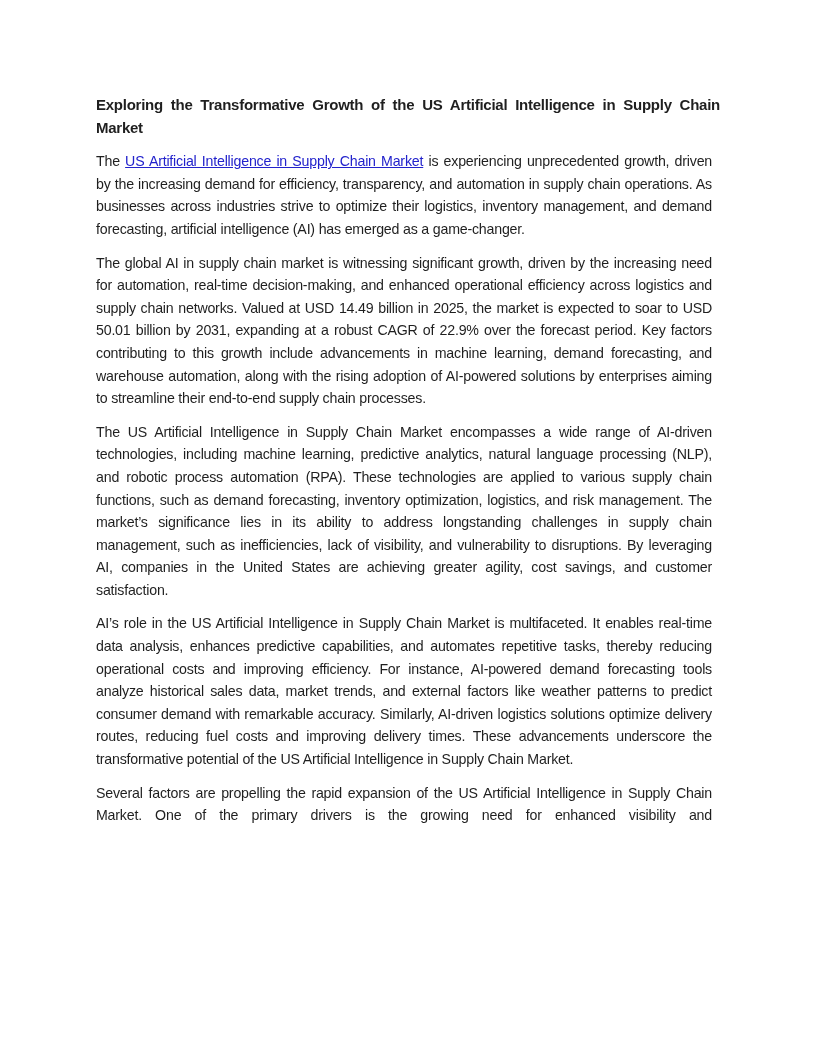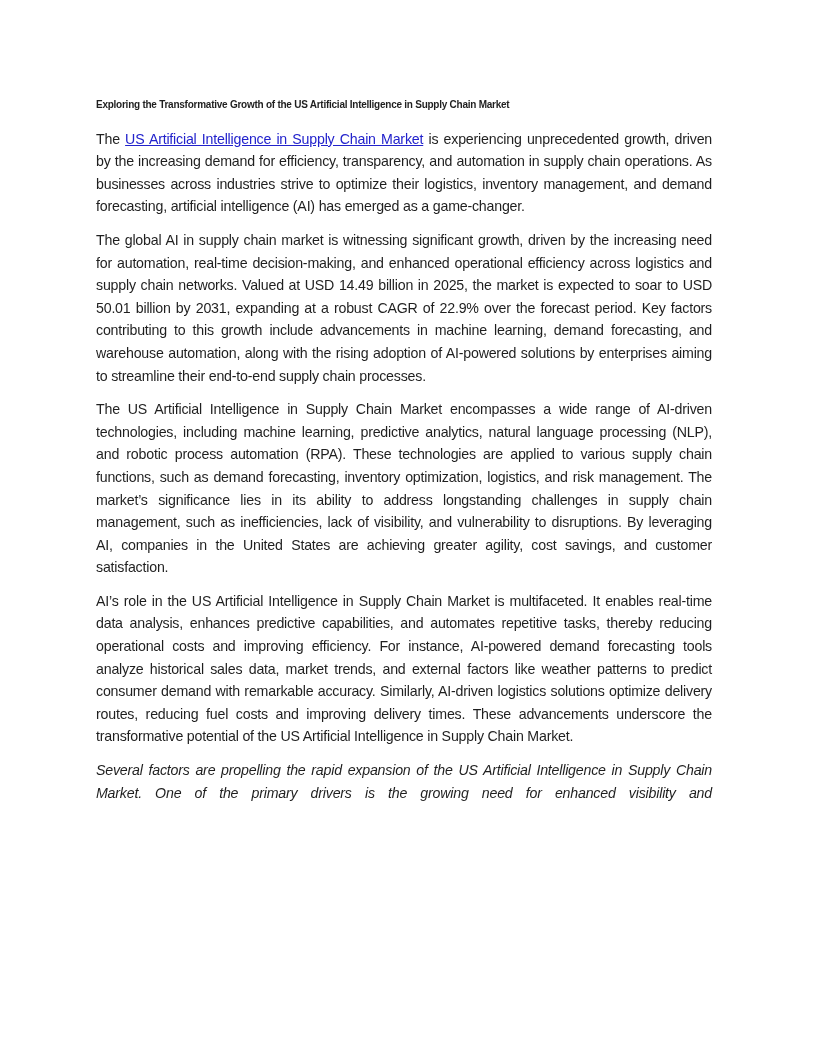--- a/index.html
+++ b/index.html
@@ -6,21 +6,21 @@
   body { width: 816px; height: 1056px; overflow: hidden; position: relative; }
   .page {
     position: absolute; left: 96px; top: 94px; width: 624px;
     font-family: "Liberation Sans", sans-serif;
     color: #1f1f1f;
     font-size: 14.2px;
     line-height: 22.6px;
   }
   .heading {
     font-weight: bold;
-    font-size: 10px;
+    font-size: 15px;
     line-height: 22.6px;
     margin: 0 0 11px 0;
     text-align: justify;
     letter-spacing: -0.25px;
   }
   .para {
     margin: 0 8px 11px 0;
     text-align: justify;
     letter-spacing: -0.2px;
   }
@@ -30,14 +30,14 @@
 <body>
 
 <div class="page">
   <div class="heading">Exploring the Transformative Growth of the US Artificial Intelligence in Supply Chain Market</div>
   <p class="para"><span>The </span><a class="link" href="#">US Artificial Intelligence in Supply Chain Market</a><span> is experiencing unprecedented growth, driven by the increasing demand for efficiency, transparency, and automation in supply chain operations. As businesses across industries strive to optimize their logistics, inventory management, and demand forecasting, artificial intelligence (AI) has emerged as a game-changer.</span></p>
   <p class="para">The global AI in supply chain market is witnessing significant growth, driven by the increasing need for automation, real-time decision-making, and enhanced operational efficiency across logistics and supply chain networks. Valued at USD 14.49 billion in 2025, the market is expected to soar to USD 50.01 billion by 2031, expanding at a robust CAGR of 22.9% over the forecast period. Key factors contributing to this growth include advancements in machine learning, demand forecasting, and warehouse automation, along with the rising adoption of AI-powered solutions by enterprises aiming to streamline their end-to-end supply chain processes.</p>
 
   <p class="para">The US Artificial Intelligence in Supply Chain Market encompasses a wide range of AI-driven technologies, including machine learning, predictive analytics, natural language processing (NLP), and robotic process automation (RPA). These technologies are applied to various supply chain functions, such as demand forecasting, inventory optimization, logistics, and risk management. The market’s significance lies in its ability to address longstanding challenges in supply chain management, such as inefficiencies, lack of visibility, and vulnerability to disruptions. By leveraging AI, companies in the United States are achieving greater agility, cost savings, and customer satisfaction.</p>
   <p class="para">AI’s role in the US Artificial Intelligence in Supply Chain Market is multifaceted. It enables real-time data analysis, enhances predictive capabilities, and automates repetitive tasks, thereby reducing operational costs and improving efficiency. For instance, AI-powered demand forecasting tools analyze historical sales data, market trends, and external factors like weather patterns to predict consumer demand with remarkable accuracy. Similarly, AI-driven logistics solutions optimize delivery routes, reducing fuel costs and improving delivery times. These advancements underscore the transformative potential of the US Artificial Intelligence in Supply Chain Market.</p>
 
-  <p class="para" style="text-align-last: justify; font-style: italic;">Several factors are propelling the rapid expansion of the US Artificial Intelligence in Supply Chain Market. One of the primary drivers is the growing need for enhanced visibility and</p>
+  <p class="para" style="text-align-last: justify;">Several factors are propelling the rapid expansion of the US Artificial Intelligence in Supply Chain Market. One of the primary drivers is the growing need for enhanced visibility and</p>
 </div>
 
 </body></html>

